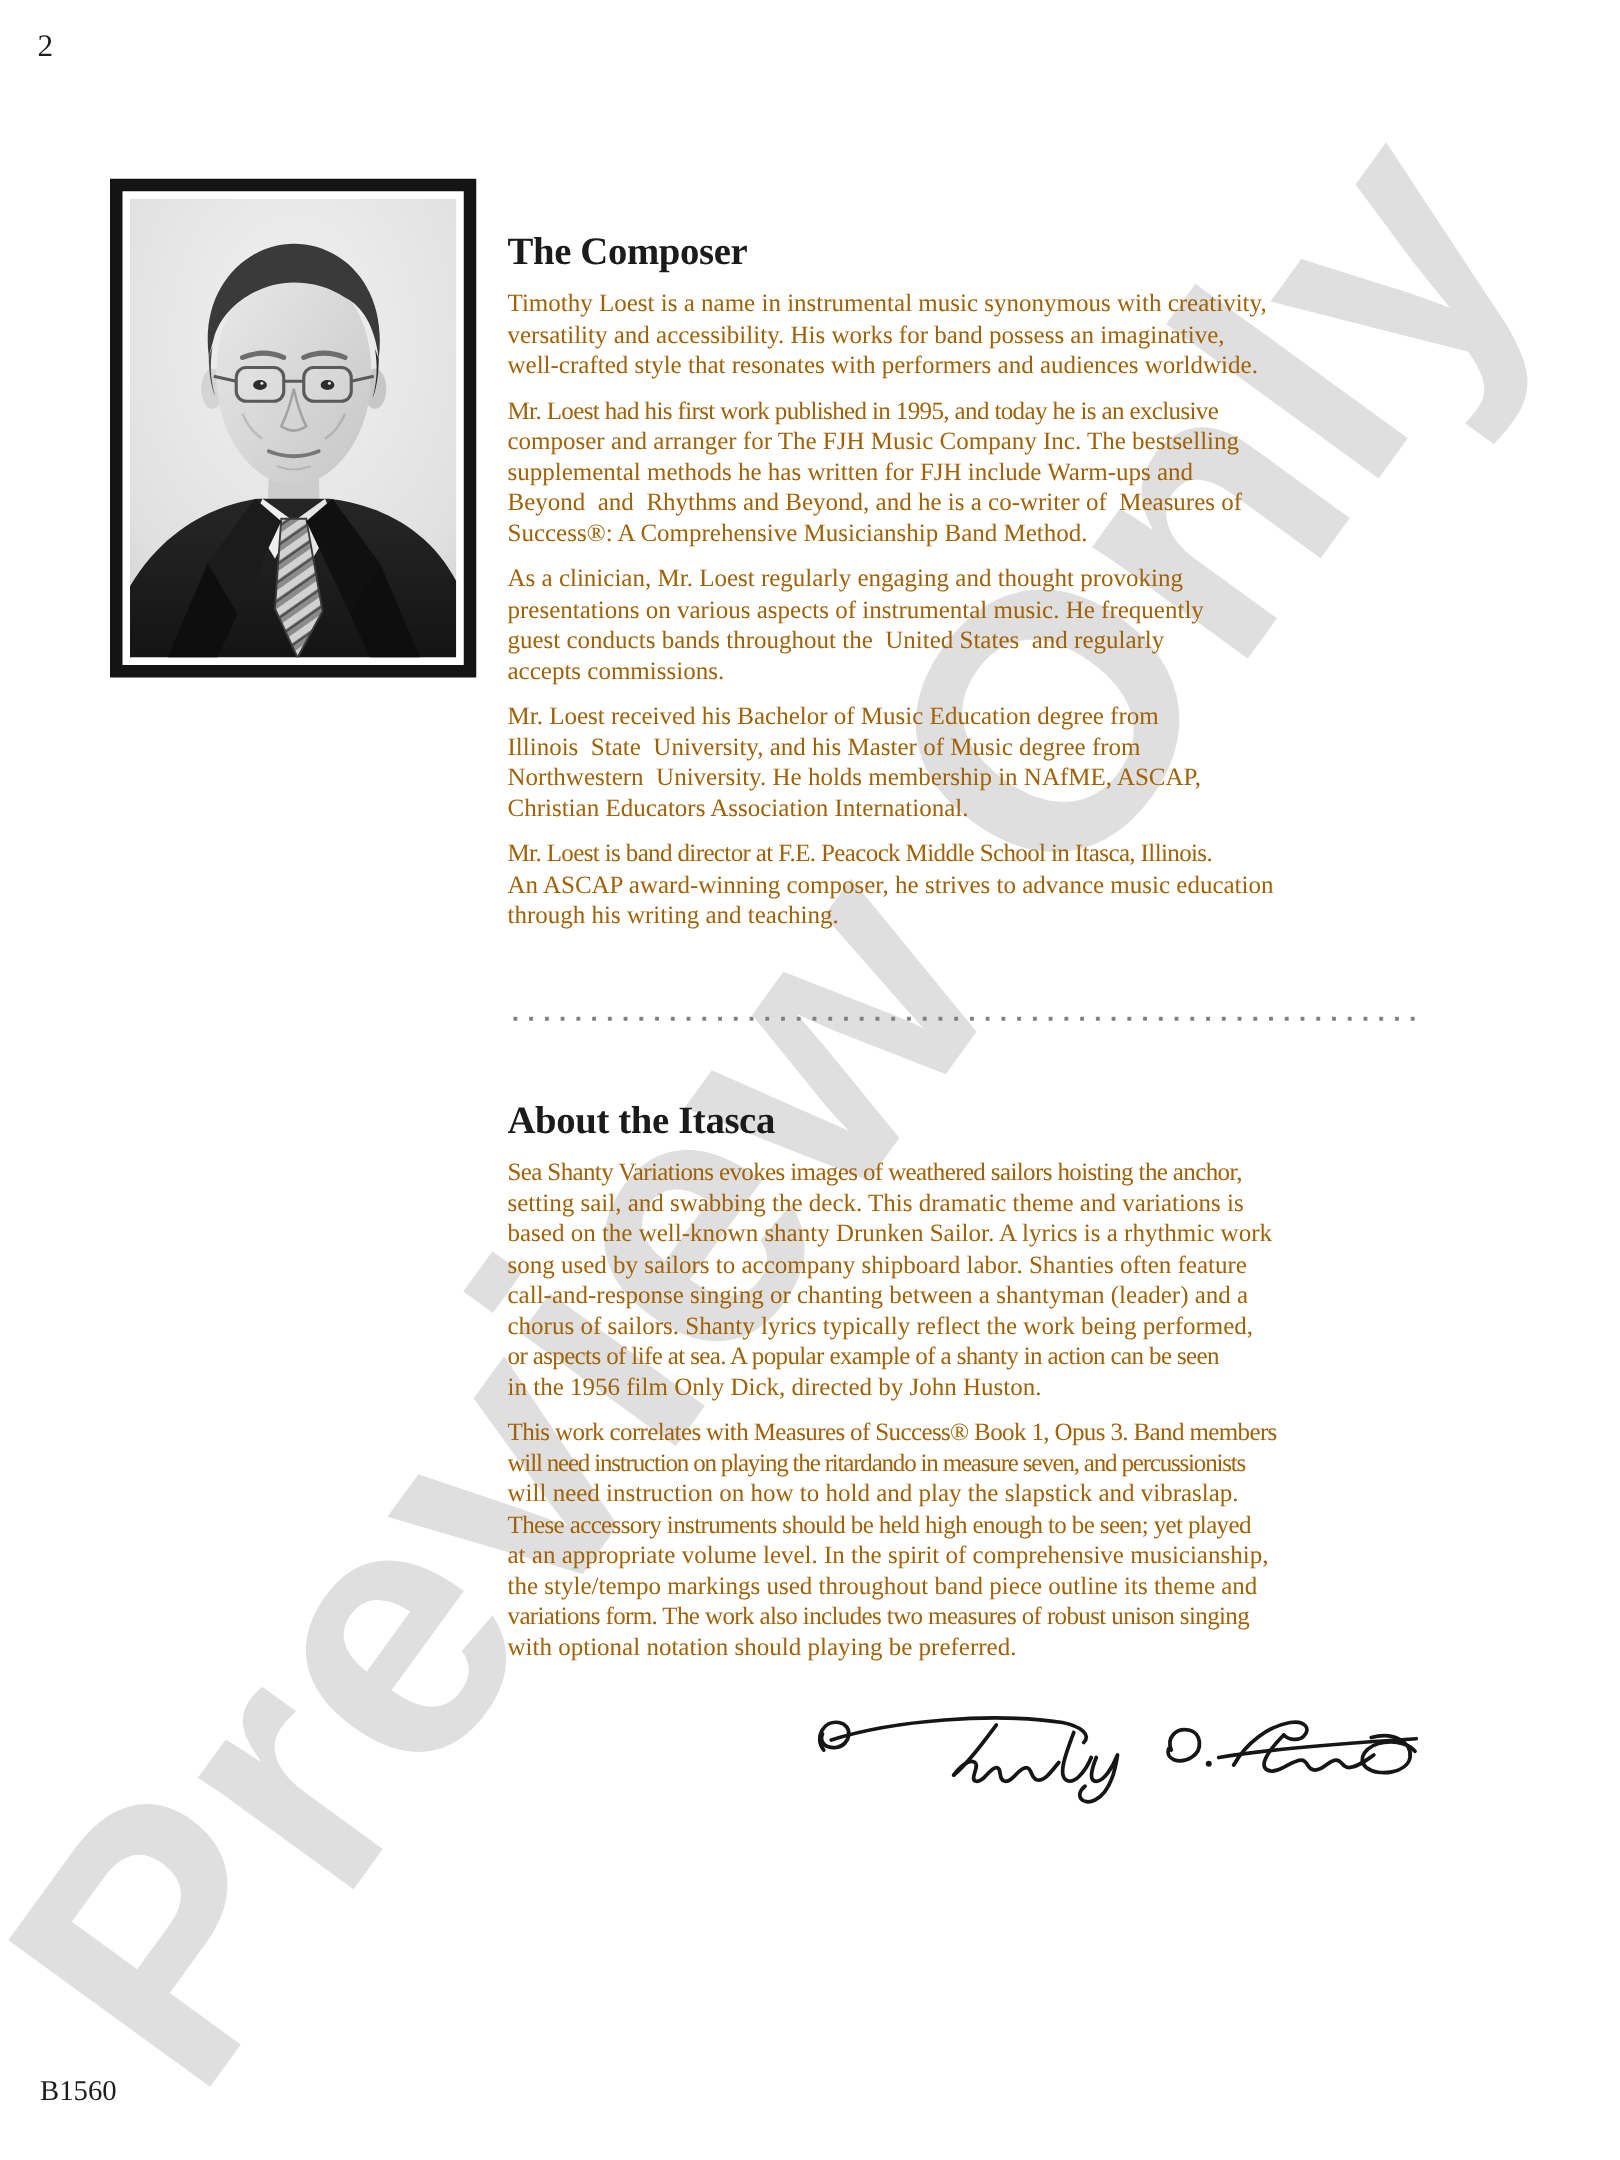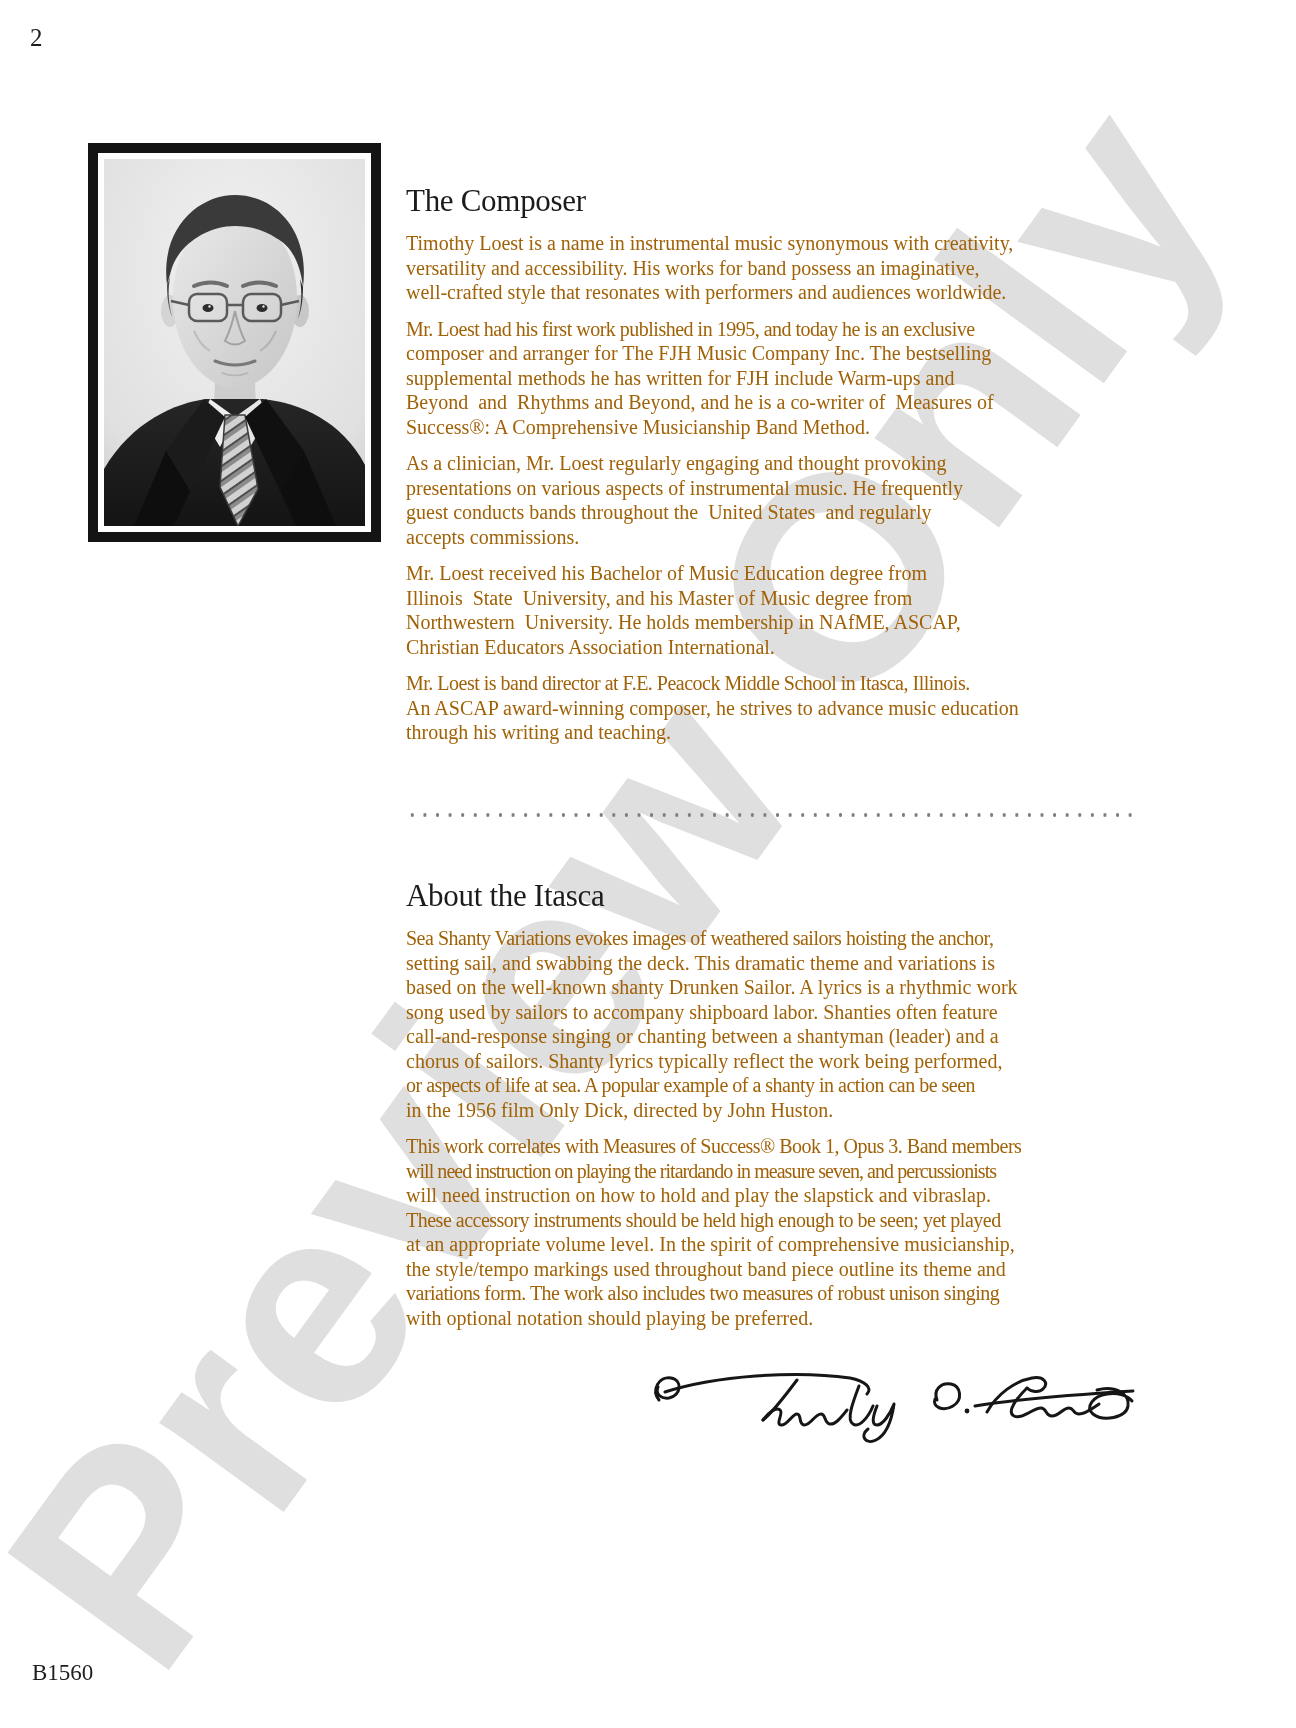--- a/index.html
+++ b/index.html
@@ -23,21 +23,21 @@
   #photo-frame{
     left:88px;top:143px;width:293px;height:399px;box-sizing:border-box;
     border:10px solid #141414;background:#ffffff;padding:6px;
   }
   #photo-frame svg{display:block;}
   
   .section{left:406px;width:690px;}
   #composer-section{top:183px;}
   #about-section{top:878px;}
   .heading{
-    font-size:31px;font-weight:normal;line-height:36px;color:#1d1b1a;
+    font-size:31px;font-weight:bold;line-height:36px;color:#1d1b1a;
     letter-spacing:-0.3px;margin:0 0 12px 0;
   }
   .para{margin:0 0 12px 0;}
   .tline{white-space:pre;font-size:20px;line-height:24.5px;color:#a16207;}
   .tline .it{}
   .tline.tight{letter-spacing:-0.5px;}
   .tline.tighter{letter-spacing:-0.95px;}
   
   #dotted-divider{
     left:406px;top:811px;width:727px;height:8px;

